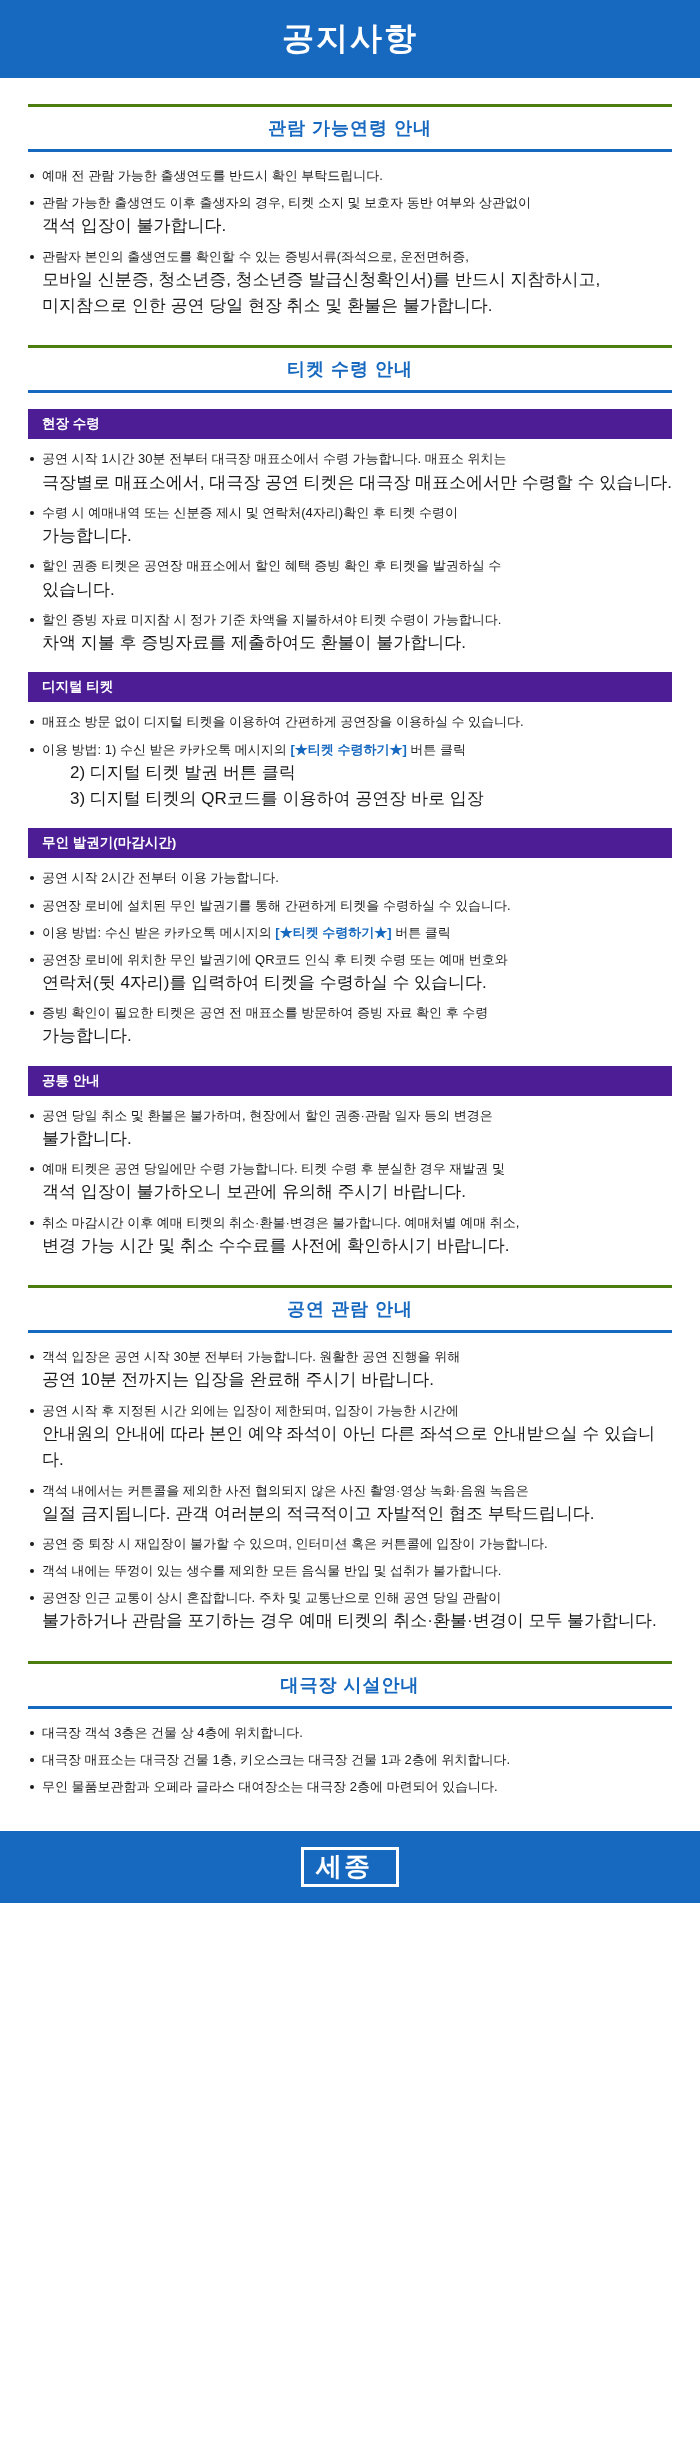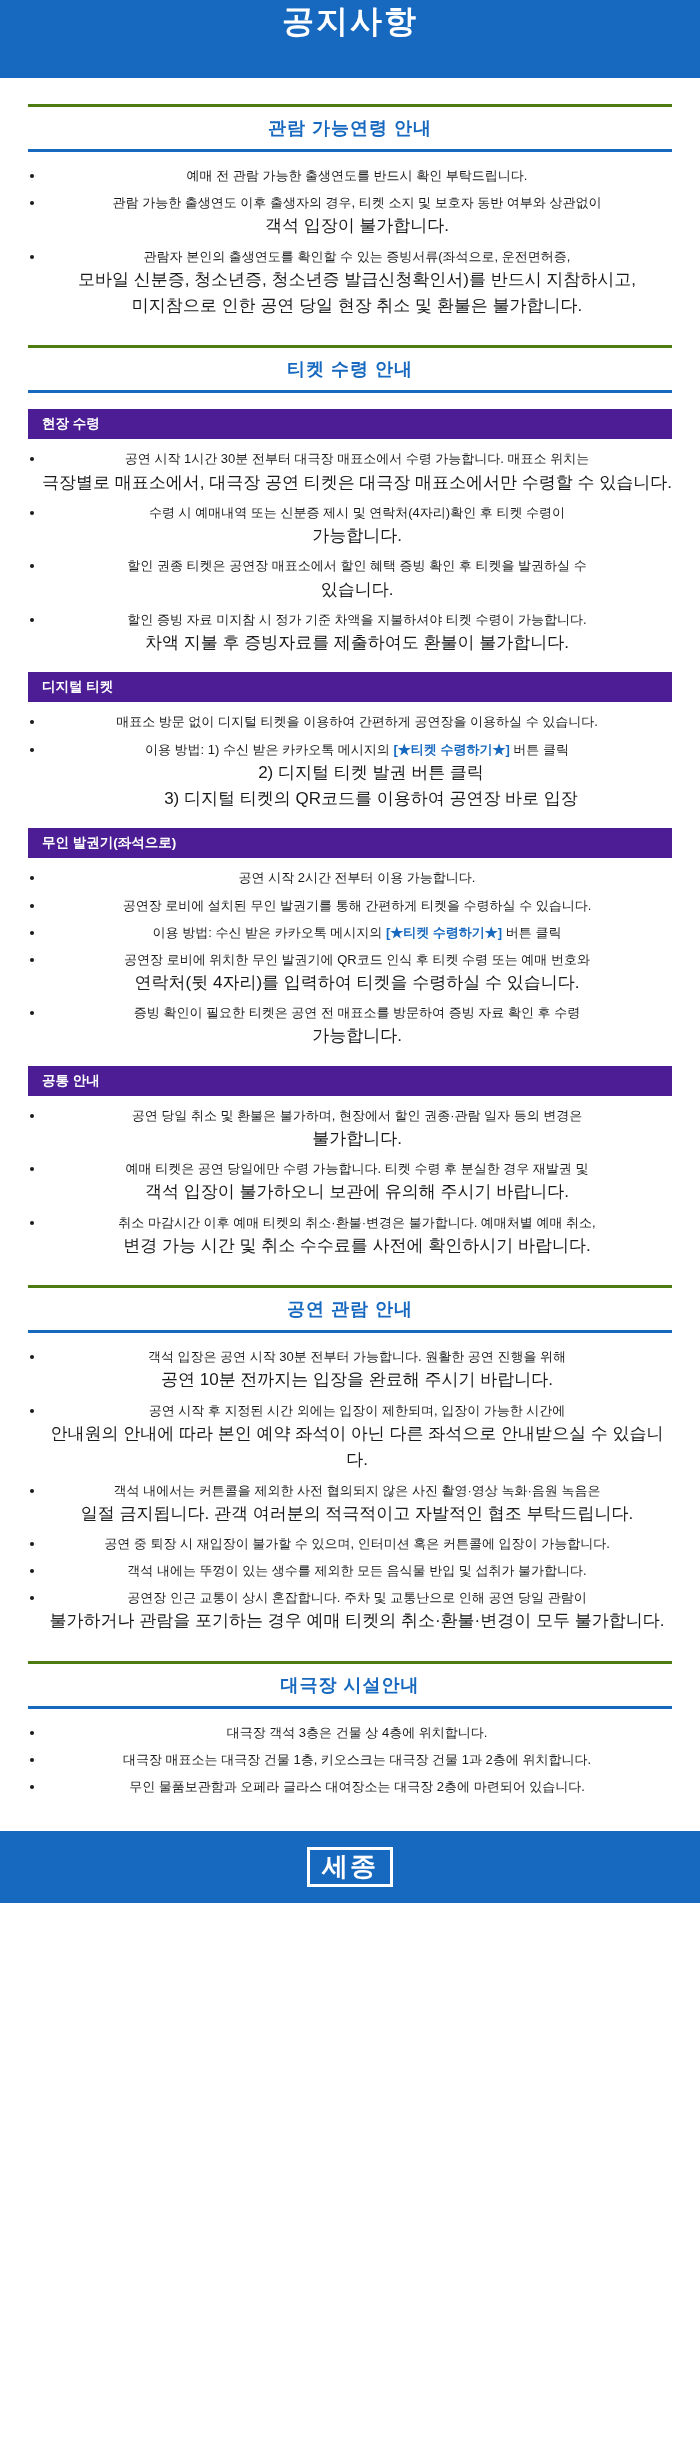--- a/index.html
+++ b/index.html
@@ -14,20 +14,21 @@
     width: 700px;
     min-height: 2464px;
     background: #ffffff;
     position: relative;
   }
   
   .header {
     background: #1769c0;
     height: 78px;
     display: flex;
+    align-items: center;
     justify-content: center;
   }
   .header-title {
     color: #ffffff;
     font-size: 32px;
     font-weight: bold;
     letter-spacing: 2px;
   }
   
   .content {
@@ -68,21 +69,20 @@
     margin: 0;
     padding: 0;
   }
   ul.bullets > li {
     position: relative;
     padding-left: 14px;
     margin-bottom: 7px;
     font-size: 13px;
     line-height: 1.55;
     color: #1a1a1a;
-    text-align: center;
   }
   ul.bullets > li::before {
     content: "";
     position: absolute;
     left: 2px;
     top: 8px;
     width: 4px;
     height: 4px;
     background: #1a1a1a;
     border-radius: 50%;
@@ -105,21 +105,21 @@
     height: 72px;
     display: flex;
     align-items: center;
     justify-content: center;
   }
   .footer-logo {
     color: #ffffff;
     font-size: 26px;
     font-weight: bold;
     border: 3px solid #ffffff;
-    padding: 2px 12px 4px 12px;
+    padding: 2px 24px 4px 12px;
     letter-spacing: 2px;
     line-height: 1.1;
   }
 </style>
 </head>
 <body>
 
 <div class="page">
 
   <div class="header">
@@ -178,21 +178,21 @@
         <li>
           <span>매표소 방문 없이 디지털 티켓을 이용하여 간편하게 공연장을 이용하실 수 있습니다.</span>
         </li>
         <li>
           <span>이용 방법: 1) 수신 받은 카카오톡 메시지의 </span><span class="hl">[★티켓 수령하기★]</span><span> 버튼 클릭</span>
           <span class="sub-line indent-1">2) 디지털 티켓 발권 버튼 클릭</span>
           <span class="sub-line indent-1">3) 디지털 티켓의 QR코드를 이용하여 공연장 바로 입장</span>
         </li>
       </ul>
 
-      <div class="subhead">무인 발권기(좌석으로)</div>
+      <div class="subhead">무인 발권기(마감시간)</div>
       <ul class="bullets">
         <li>
           <span>공연 시작 2시간 전부터 이용 가능합니다.</span>
         </li>
         <li>
           <span>공연장 로비에 설치된 무인 발권기를 통해 간편하게 티켓을 수령하실 수 있습니다.</span>
         </li>
         <li>
           <span>이용 방법: 수신 받은 카카오톡 메시지의 </span><span class="hl">[★티켓 수령하기★]</span><span> 버튼 클릭</span>
         </li>

